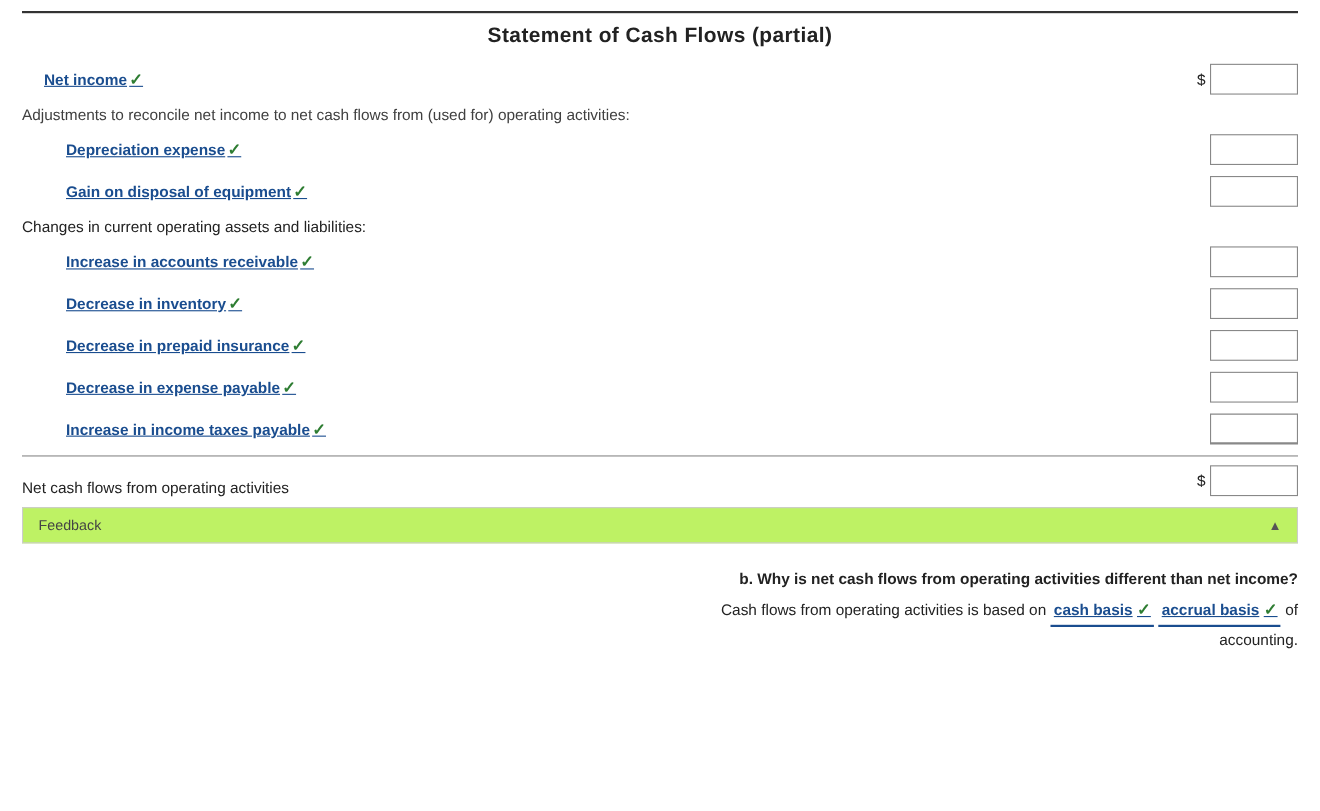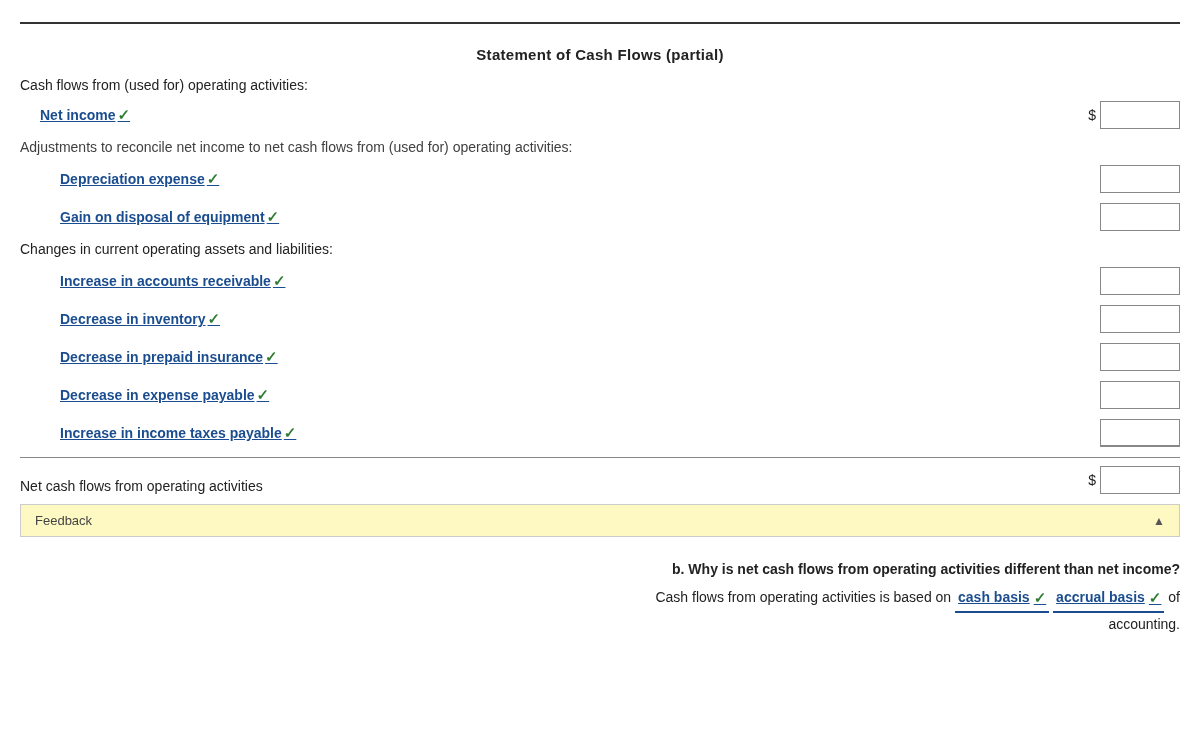--- a/index.html
+++ b/index.html
@@ -9,27 +9,26 @@
       background: #fff;
       color: #222;
       width: 1200px;
       min-height: 737px;
     }
     .page-wrapper {
       padding: 10px 20px 20px 20px;
     }
     .title-section {
       text-align: center;
-      font-size: 15px;
+      font-size: 19px;
       font-weight: bold;
       border-top: 2px solid #333;
-      padding-top: 22px;
+      padding-top: 10px;
       margin-bottom: 14px;
       letter-spacing: 0.02em;
-      margin-top: 12px;
     }
     .section-label {
       font-size: 14px;
       color: #222;
       margin-bottom: 8px;
     }
     .line-item {
       display: flex;
       align-items: center;
       justify-content: space-between;
@@ -88,21 +87,21 @@
       margin-top: 8px;
       margin-bottom: 10px;
       border-top: 1px solid #888;
       padding-top: 8px;
     }
     .net-cash-label {
       font-size: 14px;
       color: #222;
     }
     .feedback-bar {
-      background: #fef9c3;
+      background: #bef264;
       border: 1px solid #ccc;
       padding: 8px 14px;
       font-size: 13px;
       color: #444;
       display: flex;
       align-items: center;
       justify-content: space-between;
       margin-top: 10px;
       margin-bottom: 18px;
     }
@@ -140,23 +139,20 @@
 <body>
 
 <div class="page-wrapper">
 
   <div class="title-section top-border">
     <span>Statement of Cash Flows (partial)</span>
   </div>
 
   <div>
 
-    <div class="section-label">
-      <span>Cash flows from (used for) operating activities:</span>
-    </div>
 
     <div class="line-item">
       <div class="line-label indent1">
         <span>Net income</span>
         <span class="checkmark">✓</span>
       </div>
       <div class="right-column">
         <span class="dollar-sign">$</span>
         <input class="input-box" type="text" value="" style="">
       </div>

